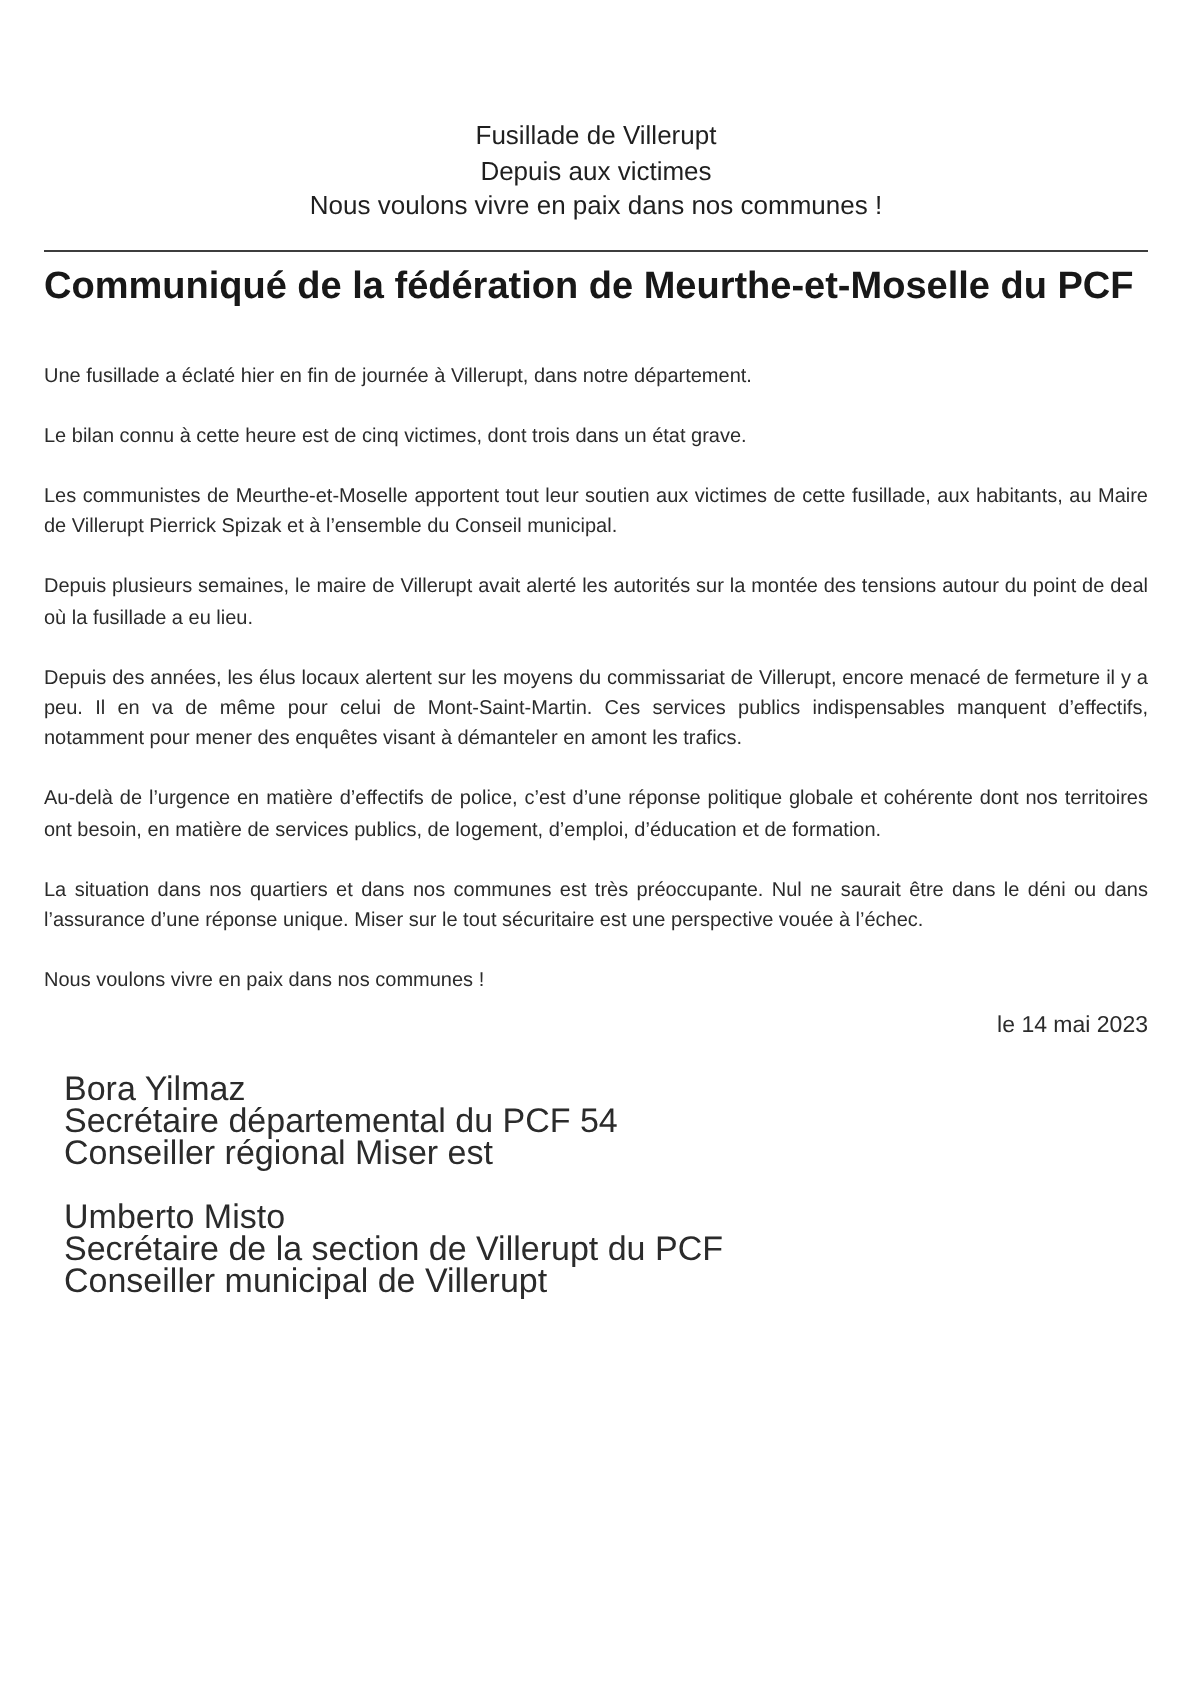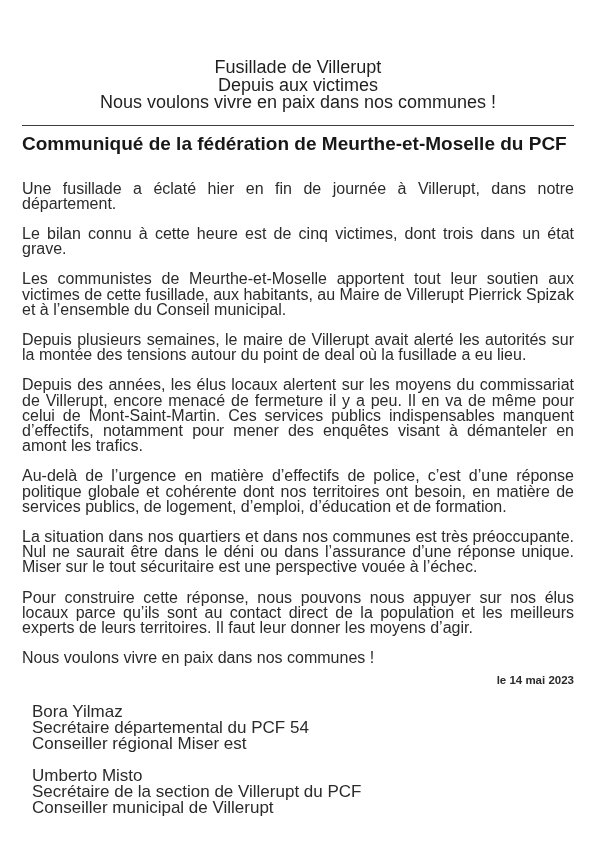--- a/index.html
+++ b/index.html
@@ -22,37 +22,37 @@
   }
   .federation-banner {
     display:inline-block; background:var(--red); color:#fff;
     font-size:7px; line-height:8px; padding:3px 6px 3px 5px; margin-top:3px;
     letter-spacing:0.2px; white-space:nowrap;
   }
   .banner-prefix { font-weight:normal; opacity:.82; margin-right:3px; }
   .banner-name { font-weight:bold; }
   .title-block {
     flex:1; text-align:center; padding-top:31px;
-    font-size:18px; line-height:17.5px; color:#1f1f1f;
+    font-size:13px; line-height:17.5px; color:#1f1f1f;
   }
 
   .rule { border-top:1.5px solid #3d3d3d; margin-top:13px; height:0; }
 
   .heading {
     font-size:19px; font-weight:bold; color:#181818;
     margin:7px 0 26px 0;
   }
 
   .para {
-    font-size:16px; line-height:15.2px; text-align:justify;
+    font-size:10px; line-height:15.2px; text-align:justify;
     margin:0 0 15px 0; color:var(--ink);
   }
   .para.final { margin-bottom:8px; }
 
-  .date-line { text-align:right; font-size:11.5px; line-height:15px; margin:0;font-weight:bold; }
+  .date-line { text-align:right; font-size:11.5px; line-height:15px; margin:0; }
 
   .sig-block { margin:16px 0 0 10px; font-size:17px; line-height:16px; }
   .sig-block div { margin:0; }
 </style>
 </head>
 <body>
 
 <div class="page">
 
   <div class="header-row">
@@ -70,21 +70,20 @@
 
   <div class="heading">Communiqué de la fédération de Meurthe-et-Moselle du PCF</div>
 
   <p class="para">Une fusillade a éclaté hier en fin de journée à Villerupt, dans notre département.</p>
   <p class="para">Le bilan connu à cette heure est de cinq victimes, dont trois dans un état grave.</p>
   <p class="para">Les communistes de Meurthe-et-Moselle apportent tout leur soutien aux victimes de cette fusillade, aux habitants, au Maire de Villerupt Pierrick Spizak et à l’ensemble du Conseil municipal.</p>
   <p class="para">Depuis plusieurs semaines, le maire de Villerupt avait alerté les autorités sur la montée des tensions autour du point de deal où la fusillade a eu lieu.</p>
   <p class="para">Depuis des années, les élus locaux alertent sur les moyens du commissariat de Villerupt, encore menacé de fermeture il y a peu. Il en va de même pour celui de Mont-Saint-Martin. Ces services publics indispensables manquent d’effectifs, notamment pour mener des enquêtes visant à démanteler en amont les trafics.</p>
   <p class="para">Au-delà de l’urgence en matière d’effectifs de police, c’est d’une réponse politique globale et cohérente dont nos territoires ont besoin, en matière de services publics, de logement, d’emploi, d’éducation et de formation.</p>
   <p class="para">La situation dans nos quartiers et dans nos communes est très préoccupante. Nul ne saurait être dans le déni ou dans l’assurance d’une réponse unique. Miser sur le tout sécuritaire est une perspective vouée à l’échec.</p>
-  <p class="para">Pour construire cette réponse, nous pouvons nous appuyer sur nos élus locaux parce qu’ils sont au contact direct de la population et les meilleurs experts de leurs territoires. Il faut leur donner les moyens d’agir.</p>
   <p class="para final">Nous voulons vivre en paix dans nos communes !</p>
 
   <div class="date-line">le 14 mai 2023</div>
 
   <div class="sig-block">
     <div>Bora Yilmaz</div>
     <div>Secrétaire départemental du PCF 54</div>
     <div>Conseiller régional Miser est</div>
   </div>
 

